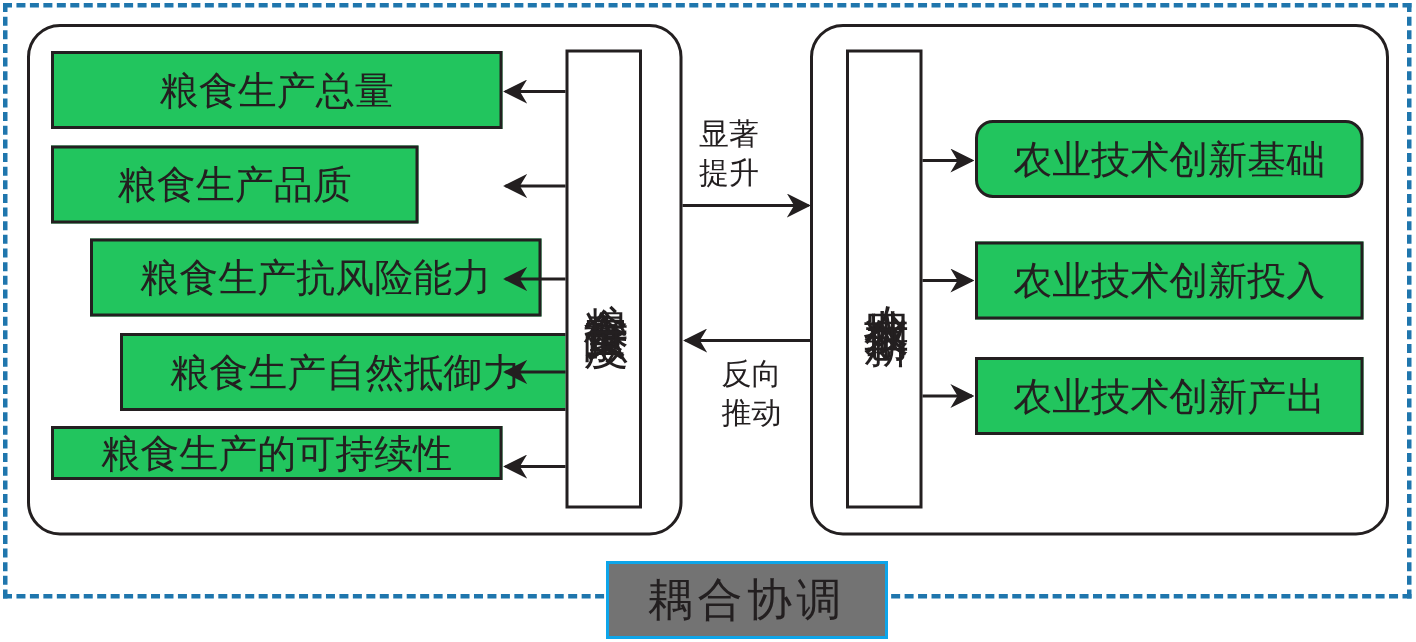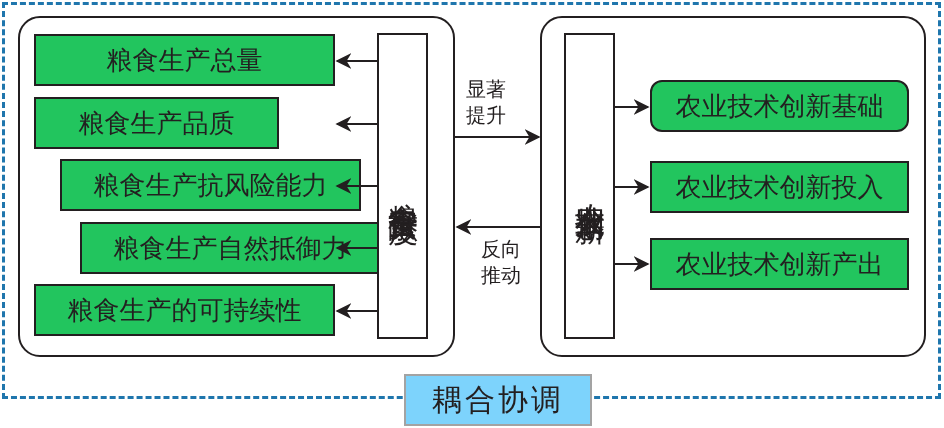--- a/index.html
+++ b/index.html
@@ -8,21 +8,21 @@
   .abs { position: absolute; box-sizing: border-box; }
   .dashed { left: 2px; top: 2px; width: 939px; height: 397px;
             border: 3px dashed #1f76ad; border-radius: 0; }
   .panel { border: 2px solid #231f20; border-radius: 22px; background: #fff; }
   .box { border: 2px solid #231f20; background: #22c55e; display: flex;
          align-items: center; justify-content: center; font-size: 26px; white-space: nowrap; }
   .vbox { border: 2px solid #231f20; background: #fff; display: flex;
           align-items: center; justify-content: center; font-size: 30px;
           writing-mode: vertical-rl; text-orientation: upright; letter-spacing: 2px; }
   .lbl { font-size: 20px; line-height: 26px; text-align: left; width: 60px; }
-  .bottom { border: 2px solid #a3a3a3; background:#7dd3fc; display:flex; align-items:center;
+  .bottom { border: 2px solid #0ea5e9; background:#737373; display:flex; align-items:center;
             justify-content:center; font-size: 30px; letter-spacing: 3px; }
   svg { position: absolute; left: 0; top: 0; }
 </style>
 </head>
 <body>
 
 <div class="abs dashed"></div>
 
 <div class="abs panel" style="left:18px;top:16px;width:437px;height:341px;"></div>
 
@@ -31,21 +31,21 @@
   </div>
 <div class="abs box" style="left:34px;top:97px;width:245px;height:52px;">
     <span>粮食生产品质</span>
   </div>
 <div class="abs box" style="left:34px;top:159px;width:301px;height:52px;margin-left:26px;">
     <span>粮食生产抗风险能力</span>
   </div>
 <div class="abs box" style="left:34px;top:222px;width:301px;height:52px;margin-left:46px;">
     <span>粮食生产自然抵御力</span>
   </div>
-<div class="abs box" style="left:34px;top:284px;width:301px;height:52px;">
+<div class="abs box" style="left:34px;top:284px;width:301px;height:36px;">
     <span>粮食生产的可持续性</span>
   </div>
 
 <div class="abs vbox" style="left:377px;top:33px;width:51px;height:306px;">
   <span>粮食安全贡献度</span>
 </div>
 
 <div class="abs panel" style="left:540px;top:16px;width:386px;height:341px;"></div>
 
 <div class="abs vbox" style="left:564px;top:33px;width:51px;height:306px;">

